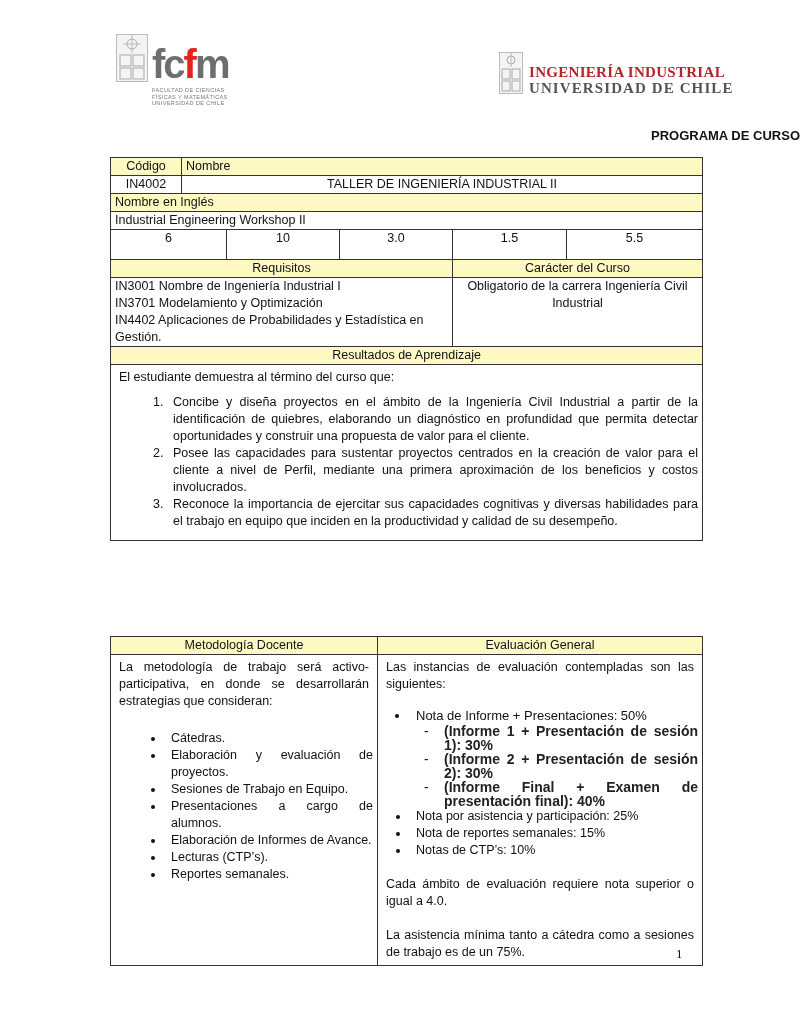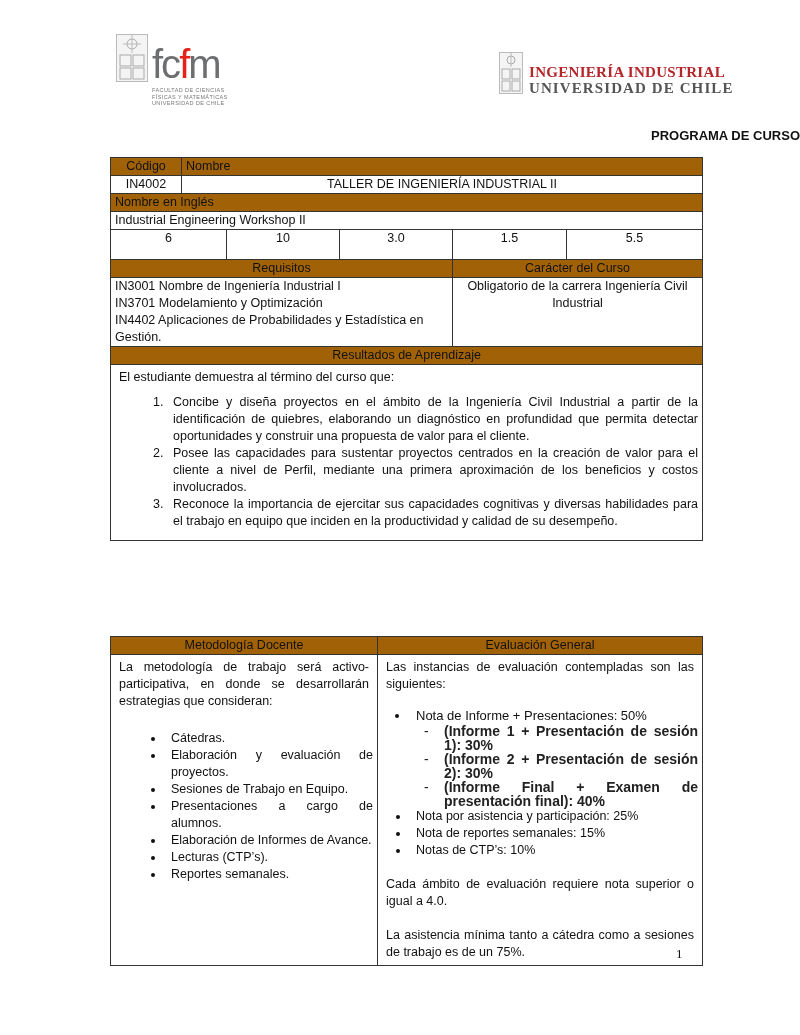--- a/index.html
+++ b/index.html
@@ -1,28 +1,28 @@
 <!DOCTYPE html>
 <html><head>
 <meta charset="utf-8">
 <style>
   html, body { margin: 0; padding: 0; background: #ffffff; }
   body { width: 800px; height: 1035px; position: relative; font-family: "Liberation Sans", sans-serif; color: #111; overflow: hidden; }
   .logo-left { position: absolute; left: 112px; top: 30px; width: 125px; height: 85px; }
   .logo-right { position: absolute; left: 497px; top: 48px; width: 210px; height: 50px; font-weight: bold; }
   .crest { position: absolute; border: 1px solid #bbb; background: #f4f4f4; }
-  .fcfm-word { position: absolute; left: 40px; top: 14px; font-family: "Liberation Sans", sans-serif; font-weight: normal; font-size: 40px; color: #6d6e70; letter-spacing: -2px; line-height: 40px; }
+  .fcfm-word { position: absolute; left: 40px; top: 14px; font-family: "Liberation Sans", sans-serif; font-weight: bold; font-size: 40px; color: #6d6e70; letter-spacing: -2px; line-height: 40px; }
   .fcfm-word .red { color: #e5231b; }
   .fcfm-sub { position: absolute; left: 40px; top: 57px; font-size: 5.5px; color: #777; line-height: 6.5px; letter-spacing: 0.4px; }
   .ii-title { position: absolute; left: 32px; top: 16px; font-family: "Liberation Serif", serif; font-size: 15px; color: #b5262b; letter-spacing: 0.3px; white-space: nowrap; }
   .ii-sub { position: absolute; left: 32px; top: 32px; font-family: "Liberation Serif", serif; font-size: 15px; color: #555; letter-spacing: 1.1px; white-space: nowrap; }
   .doc-title { position: absolute; left: 0; width: 800px; top: 128px; text-align: right; font-weight: bold; font-size: 13px; }
   table { border-collapse: collapse; position: absolute; left: 110px; width: 592px; font-size: 12.5px; table-layout: fixed; }
   td { border: 1px solid #333; padding: 0 4px; line-height: 17px; vertical-align: top; }
-  .gray { background: #a16207; }
+  .gray { background: #fef9c3; }
   .c { text-align: center; }
   .t1 { top: 157px; }
   .t2 { top: 636px; }
   ol { margin: 8px 0 10px 0; padding-left: 52px; }
   ol li { text-align: justify; padding-left: 6px; }
   ul.bul { margin: 14px 0 0 0; padding-left: 50px; list-style: disc; }
   ul.bul li { text-align: justify; padding-left: 6px; }
   ul.sub { margin: 0; padding-left: 20px; list-style: none; font-size: 14px; font-weight: bold; line-height: 14px; color: #222; }
   ul.sub li { position: relative; padding-left: 8px; }
   ul.sub li::before { content: "-"; position: absolute; left: -12px; font-weight: normal; }

